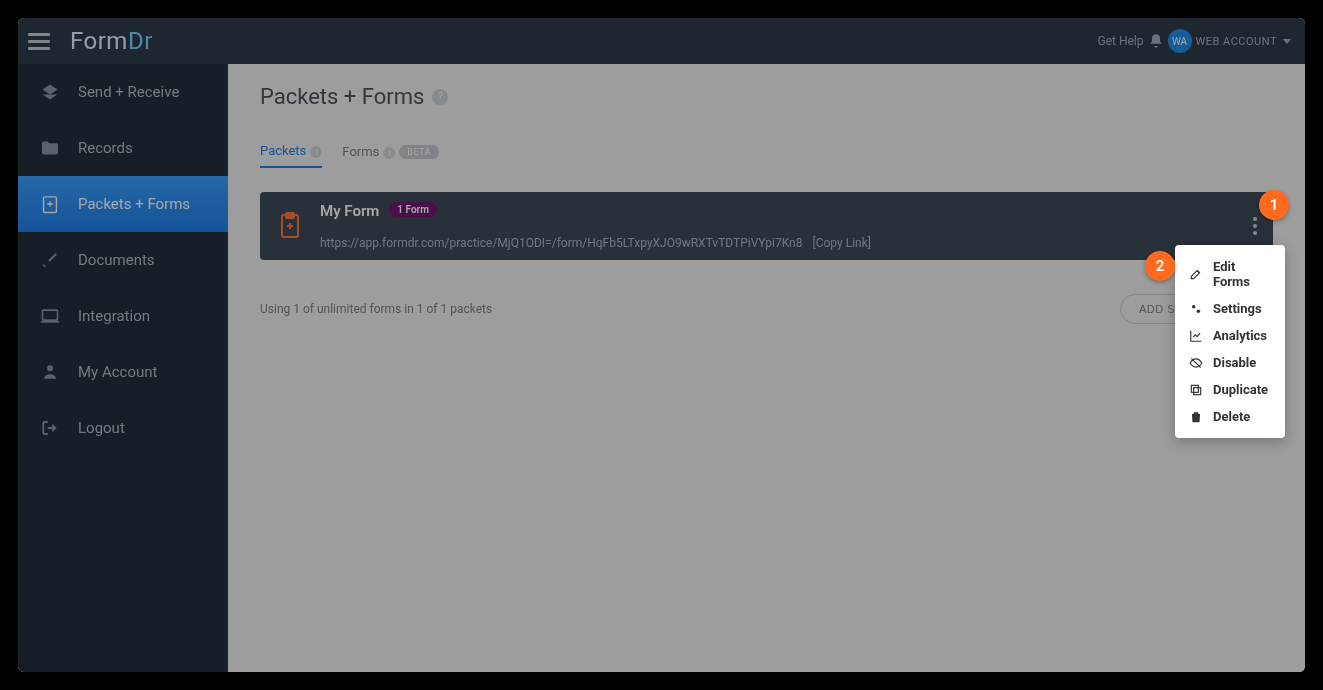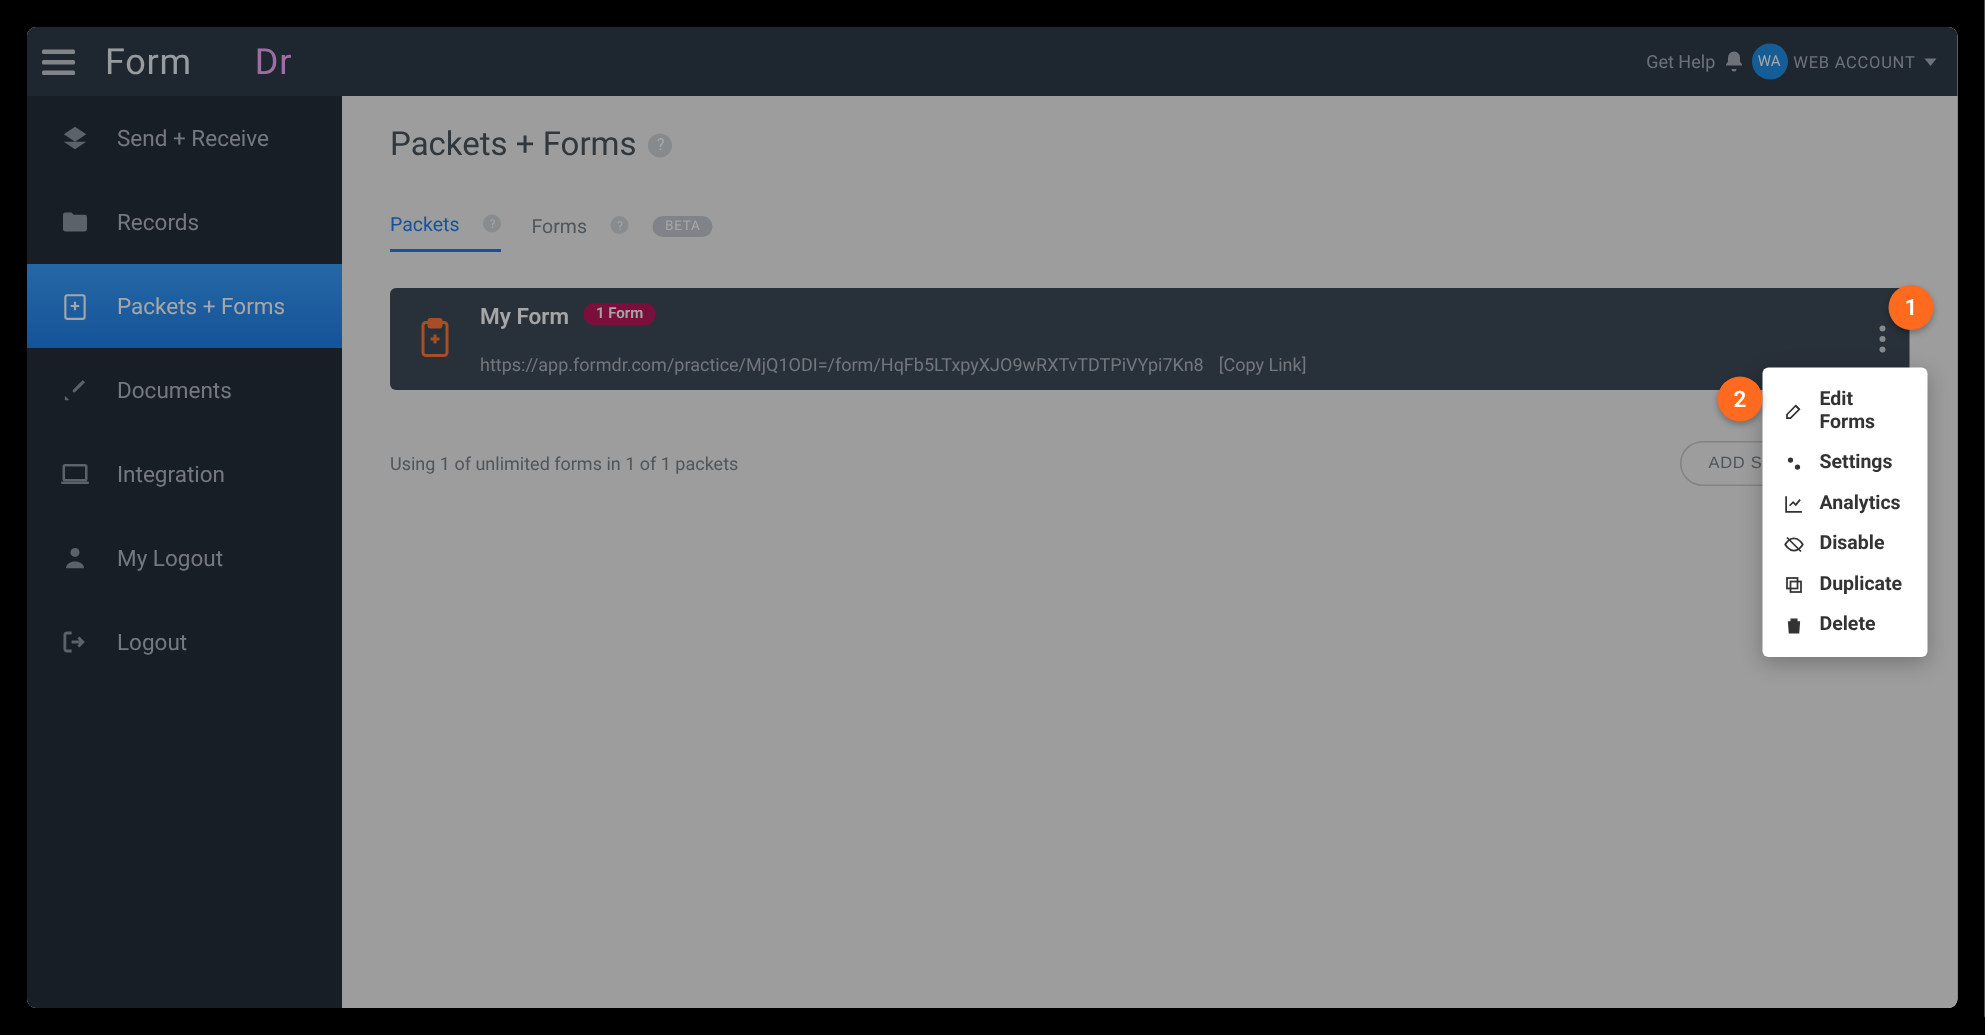--- a/index.html
+++ b/index.html
@@ -36,21 +36,21 @@
     display: flex;
     align-items: center;
     justify-content: space-between;
     padding: 0 14px 0 10px;
     color: #fff;
   }
   .topbar-left { display: flex; align-items: center; gap: 20px; }
   .hamburger { width: 22px; height: 22px; display:flex; flex-direction:column; justify-content:center; gap:4px; cursor:pointer; }
   .hamburger span { display:block; height:3px; background:#c7ccd1; border-radius:1px; }
   .logo { font-size: 24px; font-weight: 400; color:#ecf0f3; letter-spacing:0.5px; }
-  .logo .dr { color:#f0abfc;margin-left:42px; }
+  .logo .dr { color:#7dd3fc; }
   .topbar-right { display:flex; align-items:center; gap:4px; font-size:12px; color:#a7b0b9; }
   .avatar { width:24px; height:24px; border-radius:50%; background:#1f8fe6; color:#fff; font-size:10px; font-weight:400; display:flex; align-items:center; justify-content:center; }
   .web-account { display:flex; align-items:center; gap:6px; color:#a7b0b9; font-size:11px; letter-spacing:0.5px;}
   .caret-down { width:0; height:0; border-left:4px solid transparent; border-right:4px solid transparent; border-top:5px solid #a7b0b9; }
   .bell { width:16px; height:16px; }
   
   .body { display:flex; height: calc(100% - 46px); }
   .sidebar {
     width: 210px;
     background: #242f3a;
@@ -75,39 +75,39 @@
     background:#f1f1f1;
     padding: 20px 32px;
     position:relative;
   }
   .page-title { font-size: 22px; color:#4a5660; font-weight:400; display:flex; align-items:center; gap:8px;}
   .help-circle {
     width:16px; height:16px; border-radius:50%; background:#cfd4d8; color:#fff; font-size:11px;
     display:inline-flex; align-items:center; justify-content:center;
   }
   .tabs { margin-top: 34px; display:flex; align-items:center; gap:20px; font-size:13px; color:#7a848d;}
-  .tab { display:flex; align-items:flex-start; gap:16px; padding-bottom:8px; cursor:pointer;}
+  .tab { display:flex; align-items:flex-end; gap:4px; padding-bottom:8px; cursor:pointer;}
   .tab.active { color:#1f80ea; border-bottom:2px solid #1f80ea; }
   .beta-pill { background:#c5cacf; color:#fff; font-size:9px; padding:2px 8px; border-radius:9px; letter-spacing:0.5px;}
   .tab .help-sm { width:12px; height:12px; border-radius:50%; background:#d3d7db; color:#fff; font-size:8px; display:inline-flex; align-items:center; justify-content:center;}
   
   .packet-card {
     margin-top: 24px;
     background:#3e4b58;
     border-radius:4px;
     padding:10px 18px;
     color:#e6e9ec;
     display:flex; align-items:center; gap:18px;
     position:relative;
   }
   .packet-icon { width:24px; height:28px; color:#ff7a3b; }
   .packet-body { flex:1; }
   .packet-title-row { display:flex; align-items:flex-start; gap:10px; }
   .packet-title { font-size:15px; font-weight:600; color:#fff;}
-  .form-count { background:#be185d; color:#fff; font-size:10px; font-weight:600; padding:2px 8px; border-radius:9px;}
+  .form-count { background:#701a75; color:#fff; font-size:10px; font-weight:600; padding:2px 8px; border-radius:9px;}
   .packet-url { font-size:12px; color:#aeb7c0; margin-top:16px; display:flex; align-items:center; gap:10px;}
   .copy-link { color:#aeb7c0; }
   .kebab { position:absolute; right:14px; top:50%; transform:translateY(-50%); width:6px; display:flex; flex-direction:column; gap:3px; cursor:pointer;}
   .kebab span { width:4px; height:4px; background:#cfd4d8; border-radius:50%;}
   
   .footer-row { margin-top: 34px; display:flex; justify-content:space-between; align-items:center; font-size:12px; color:#7a848d;}
   .add-synced {
     border:1px solid #c5cacf; background:transparent; color:#7a848d; font-size:11px; letter-spacing:0.5px;
     padding:8px 18px; border-radius:18px; cursor:pointer;
   }
@@ -218,21 +218,21 @@
         </span>
         <span>Integration</span>
       </div>
       <div class="nav-item">
         <span class="icon">
           <svg width="18" height="18" viewBox="0 0 24 24" fill="#8c97a2">
               <circle cx="12" cy="7" r="4"></circle>
               <path d="M4 21c0-4 4-6 8-6s8 2 8 6"></path>
             </svg>
         </span>
-        <span>My Logout</span>
+        <span>My Account</span>
       </div>
       <div class="nav-item">
         <span class="icon">
           <svg width="18" height="18" viewBox="0 0 24 24" fill="none" stroke="#8c97a2" stroke-width="2.5">
               <path d="M9 4H5a2 2 0 0 0-2 2v12a2 2 0 0 0 2 2h4M15 8l4 4-4 4M19 12H9"></path>
             </svg>
         </span>
         <span>Logout</span>
       </div>
     </div>

